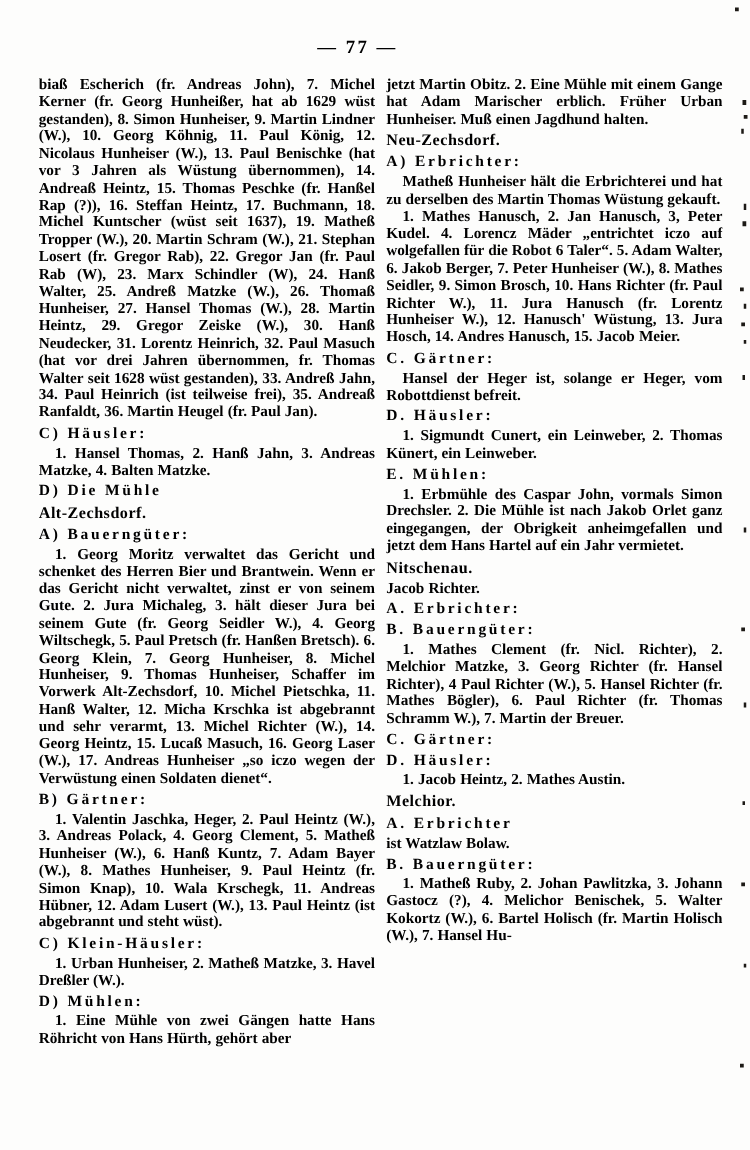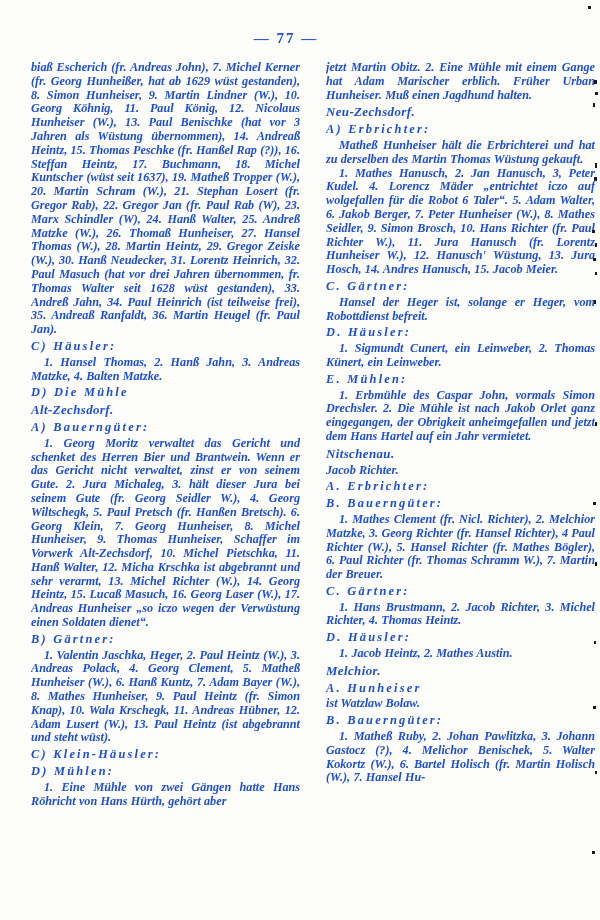--- a/index.html
+++ b/index.html
@@ -1,30 +1,30 @@
 <!DOCTYPE html>
 <html><head>
 <meta charset="utf-8">
 <style>
   html,body { margin:0; padding:0; background:#e8e8e8; }
   .page {
     position:relative; width:600px; height:920px; margin:0 auto;
     background:#fdfdfc; overflow:hidden;
-    color:#1d4ed8;
+    color:#000000;
     font-family:"Liberation Serif", serif;
     font-weight:700;
   }
   .page-header {
     position:absolute; top:30px; left:30px; width:512px;
     text-align:center; font-size:15px; line-height:16px;
     letter-spacing:2px; white-space:pre;
   }
   .columns {
     position:absolute; top:61px; left:31px; width:547px; bottom:16px;
-    display:flex; gap:26px;font-style:italic;
+    display:flex; gap:9px;
   }
   .col {
     width:269px; flex:0 0 auto;
     font-size:12.2px; line-height:13.8px;
     text-align:justify;
     word-spacing:0.2px;
     overflow:hidden;
   }
   .blk { margin:0; padding:0; }
   .body { text-align:justify; }
@@ -53,20 +53,21 @@
         <p class="blk body">biaß Escherich (fr. Andreas John), 7. Michel Kerner (fr. Georg Hunheißer, hat ab 1629 wüst gestanden), 8. Simon Hunheiser, 9. Martin Lindner (W.), 10. Georg Köhnig, 11. Paul König, 12. Nicolaus Hunheiser (W.), 13. Paul Benischke (hat vor 3 Jahren als Wüstung übernommen), 14. Andreaß Heintz, 15. Thomas Peschke (fr. Hanßel Rap (?)), 16. Steffan Heintz, 17. Buchmann, 18. Michel Kuntscher (wüst seit 1637), 19. Matheß Tropper (W.), 20. Martin Schram (W.), 21. Stephan Losert (fr. Gregor Rab), 22. Gregor Jan (fr. Paul Rab (W), 23. Marx Schindler (W), 24. Hanß Walter, 25. Andreß Matzke (W.), 26. Thomaß Hunheiser, 27. Hansel Thomas (W.), 28. Martin Heintz, 29. Gregor Zeiske (W.), 30. Hanß Neudecker, 31. Lorentz Heinrich, 32. Paul Masuch (hat vor drei Jahren übernommen, fr. Thomas Walter seit 1628 wüst gestanden), 33. Andreß Jahn, 34. Paul Heinrich (ist teilweise frei), 35. Andreaß Ranfaldt, 36. Martin Heugel (fr. Paul Jan).</p>
         <p class="blk subheading">C) Häusler:</p>
         <p class="blk body indent">1. Hansel Thomas, 2. Hanß Jahn, 3. Andreas Matzke, 4. Balten Matzke.</p>
         <p class="blk subheading">D) Die Mühle</p>
         <p class="blk village">Alt-Zechsdorf.</p>
         <p class="blk subheading">A) Bauerngüter:</p>
         <p class="blk body indent">1. Georg Moritz verwaltet das Gericht und schenket des Herren Bier und Brantwein. Wenn er das Gericht nicht verwaltet, zinst er von seinem Gute. 2. Jura Michaleg, 3. hält dieser Jura bei seinem Gute (fr. Georg Seidler W.), 4. Georg Wiltschegk, 5. Paul Pretsch (fr. Hanßen Bretsch). 6. Georg Klein, 7. Georg Hunheiser, 8. Michel Hunheiser, 9. Thomas Hunheiser, Schaffer im Vorwerk Alt-Zechsdorf, 10. Michel Pietschka, 11. Hanß Walter, 12. Micha Krschka ist abgebrannt und sehr verarmt, 13. Michel Richter (W.), 14. Georg Heintz, 15. Lucaß Masuch, 16. Georg Laser (W.), 17. Andreas Hunheiser „so iczo wegen der Verwüstung einen Soldaten dienet“.</p>
         <p class="blk subheading">B) Gärtner:</p>
         <p class="blk body indent">1. Valentin Jaschka, Heger, 2. Paul Heintz (W.), 3. Andreas Polack, 4. Georg Clement, 5. Matheß Hunheiser (W.), 6. Hanß Kuntz, 7. Adam Bayer (W.), 8. Mathes Hunheiser, 9. Paul Heintz (fr. Simon Knap), 10. Wala Krschegk, 11. Andreas Hübner, 12. Adam Lusert (W.), 13. Paul Heintz (ist abgebrannt und steht wüst).</p>
         <p class="blk subheading">C) Klein-Häusler:</p>
+        <p class="blk body indent">1. Urban Hunheiser, 2. Matheß Matzke, 3. Havel Dreßler (W.).</p>
         <p class="blk subheading">D) Mühlen:</p>
         <p class="blk body indent">1. Eine Mühle von zwei Gängen hatte Hans Röhricht von Hans Hürth, gehört aber</p>
       </div>
     <div class="col">
         <p class="blk body">jetzt Martin Obitz. 2. Eine Mühle mit einem Gange hat Adam Marischer erblich. Früher Urban Hunheiser. Muß einen Jagdhund halten.</p>
         <p class="blk village">Neu-Zechsdorf.</p>
         <p class="blk subheading">A) Erbrichter:</p>
         <p class="blk body indent">Matheß Hunheiser hält die Erbrichterei und hat zu derselben des Martin Thomas Wüstung gekauft.</p>
         <p class="blk body indent">1. Mathes Hanusch, 2. Jan Hanusch, 3, Peter Kudel. 4. Lorencz Mäder „entrichtet iczo auf wolgefallen für die Robot 6 Taler“. 5. Adam Walter, 6. Jakob Berger, 7. Peter Hunheiser (W.), 8. Mathes Seidler, 9. Simon Brosch, 10. Hans Richter (fr. Paul Richter W.), 11. Jura Hanusch (fr. Lorentz Hunheiser W.), 12. Hanusch' Wüstung, 13. Jura Hosch, 14. Andres Hanusch, 15. Jacob Meier.</p>
         <p class="blk subheading">C. Gärtner:</p>
@@ -74,25 +75,24 @@
         <p class="blk subheading">D. Häusler:</p>
         <p class="blk body indent">1. Sigmundt Cunert, ein Leinweber, 2. Thomas Künert, ein Leinweber.</p>
         <p class="blk subheading">E. Mühlen:</p>
         <p class="blk body indent">1. Erbmühle des Caspar John, vormals Simon Drechsler. 2. Die Mühle ist nach Jakob Orlet ganz eingegangen, der Obrigkeit anheimgefallen und jetzt dem Hans Hartel auf ein Jahr vermietet.</p>
         <p class="blk village">Nitschenau.</p>
         <p class="blk body">Jacob Richter.</p>
         <p class="blk subheading">A. Erbrichter:</p>
         <p class="blk subheading">B. Bauerngüter:</p>
         <p class="blk body indent">1. Mathes Clement (fr. Nicl. Richter), 2. Melchior Matzke, 3. Georg Richter (fr. Hansel Richter), 4 Paul Richter (W.), 5. Hansel Richter (fr. Mathes Bögler), 6. Paul Richter (fr. Thomas Schramm W.), 7. Martin der Breuer.</p>
         <p class="blk subheading">C. Gärtner:</p>
-        <p class="blk body indent">1. Hans Brustmann, 2. Jacob Richter, 3. Michel Richter, 4. Thomas Heintz.</p>
         <p class="blk subheading">D. Häusler:</p>
         <p class="blk body indent">1. Jacob Heintz, 2. Mathes Austin.</p>
         <p class="blk village">Melchior.</p>
-        <p class="blk subheading">A. Hunheiser</p>
+        <p class="blk subheading">A. Erbrichter</p>
         <p class="blk body">ist Watzlaw Bolaw.</p>
         <p class="blk subheading">B. Bauerngüter:</p>
         <p class="blk body indent">1. Matheß Ruby, 2. Johan Pawlitzka, 3. Johann Gastocz (?), 4. Melichor Benischek, 5. Walter Kokortz (W.), 6. Bartel Holisch (fr. Martin Holisch (W.), 7. Hansel Hu-</p>
       </div>
   </div>
 
   <i class="speck" style="left:588px;top:6px;width:3px;height:3px"></i>
   <i class="speck" style="left:594px;top:80px;width:3px;height:4px"></i>
   <i class="speck" style="left:595px;top:92px;width:3px;height:3px"></i>
   <i class="speck" style="left:593px;top:103px;width:2px;height:4px"></i>

